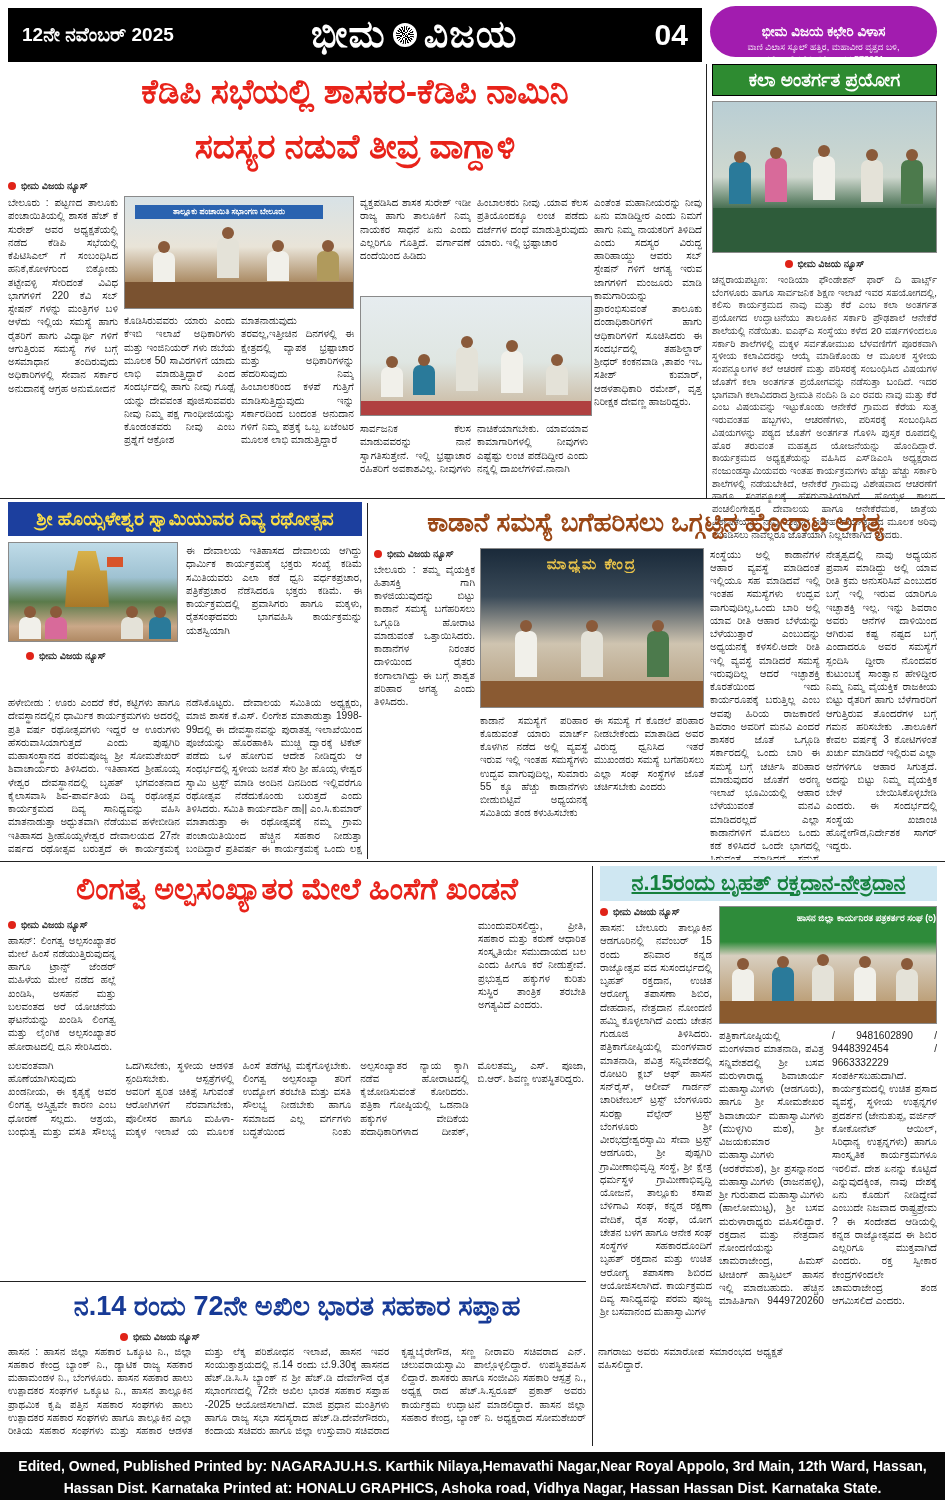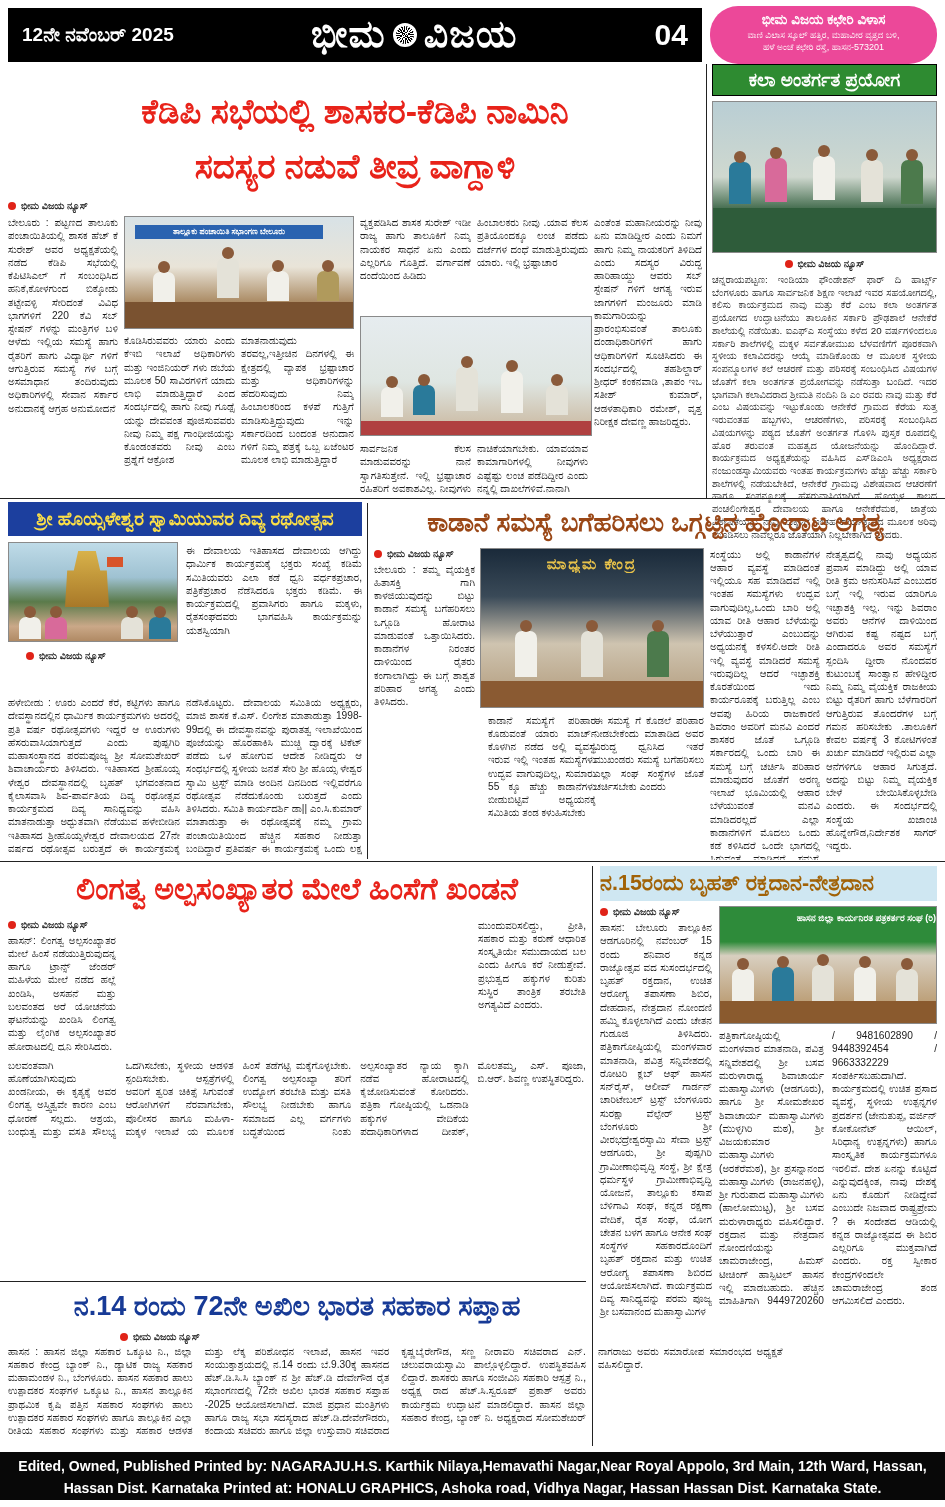--- a/index.html
+++ b/index.html
@@ -14,23 +14,23 @@
     position:absolute; left:8px; top:8px; width:694px; height:54px;
     background:#000; color:#fff; display:flex; align-items:center;
     justify-content:space-between; padding:0 14px;
   }
   .m-date { font-size:19px; font-weight:bold; }
   .m-title { display:flex; align-items:center; gap:7px; font-size:38px; font-weight:bold; letter-spacing:1px; }
   .wheel { width:24px; height:24px; border-radius:50%; border:3px solid #fff;
     background:repeating-conic-gradient(#fff 0deg 9deg, #000 9deg 18deg); }
   .m-page { font-size:30px; font-weight:bold; }
   .office-pill {
-    position:absolute; left:710px; top:6px; width:227px; height:58px;
-    background:#ec4899; color:#fff; border-radius:28px; text-align:center;
-    padding:6px 8px 4px;
+    position:absolute; left:710px; top:6px; width:227px; height:51px;
+    background:#a21caf; color:#fff; border-radius:28px; text-align:center;
+    padding:18px 8px 4px;
   }
   .office-pill .t { font-size:13.5px; font-weight:bold; line-height:1.25; }
   .office-pill .l { font-size:9px; line-height:1.35; }
 
   
   .byline { display:flex; align-items:center; gap:5px; font-size:9.5px; font-weight:bold; color:#2a2a2a; margin-bottom:3px; }
   .byline .dot { width:8px; height:8px; border-radius:50%; background:#e02318; flex:0 0 auto; }
   .kn { font-size:10.2px; line-height:1.3; text-align:justify; color:#1a1a1a; }
   .art-col { position:absolute; overflow:hidden; }
   .photo { position:relative; overflow:hidden; border:1px solid #8a8a8a; background:#cfd8db; }
@@ -40,21 +40,21 @@
   .person::before { content:""; position:absolute; top:-11px; left:5px; width:12px; height:12px; border-radius:50%; background:#8a5a3a; }
   .s-white { background:#f1f0ea; } .s-white2 { background:#e4e2d8; }
   .s-blue { background:#3a6ea8; }
   .s-green { background:#4c7a4c; } .s-khaki { background:#b09a5c; }
   .s-pink { background:#d86a9a; } .s-teal { background:#2a7a9a; }
 
   .vline { position:absolute; border-left:1.5px solid #222; }
   .hline { position:absolute; border-top:1.5px solid #222; }
 
   
-  .art-kdp { position:absolute; left:8px; top:84px; width:694px; height:432px; }
+  .art-kdp { position:absolute; left:8px; top:64px; width:694px; height:432px; }
   .kdp-headline { text-align:center; color:#e8231a; font-weight:800; font-size:34px; line-height:1.62; }
   .kdp-body { position:relative; margin-top:4px; height:282px; }
 
   
   .art-kala { position:absolute; left:712px; top:64px; width:225px; height:442px; }
   .kala-headline { background:#2e8b31; border:1px solid #000; color:#fff; font-weight:bold;
     font-size:18.5px; text-align:center; padding:4px 2px; }
   .kala-photo { margin-top:5px; height:152px; }
   .kala-body { margin-top:4px; font-size:9.8px; }
 
@@ -68,22 +68,22 @@
   .kadane-body { position:relative; margin-top:4px; height:312px; }
 
   
   .art-linga { position:absolute; left:8px; top:866px; width:578px; height:412px; }
   .linga-headline { color:#e8231a; font-weight:800; font-size:30px; text-align:center; line-height:1.55; }
   .linga-body1 { position:relative; margin-top:6px; height:132px; }
   .linga-cols { margin-top:8px; column-count:5; column-gap:9px; height:210px; }
 
   
   .art-n15 { position:absolute; left:600px; top:866px; width:337px; height:580px; }
-  .n15-headline { background:#cfe7f2; color:#a16207; font-weight:800; font-size:21.5px;
-    text-align:left; padding:5px 0; }
+  .n15-headline { background:#cfe7f2; color:#15803d; font-weight:800; font-size:21.5px;
+    text-align:center; padding:5px 0;text-decoration:underline; }
   .n15-body { display:flex; gap:7px; margin-top:5px; }
   .n15-c1 { width:112px; flex:0 0 auto; }
   .n15-right { flex:1; }
   .n15-photo { height:118px; }
   .n15-cols { column-count:2; column-gap:8px; margin-top:5px; height:400px; }
 
   
   .art-n14 { position:absolute; left:8px; top:1286px; width:578px; height:160px; }
   .n14-headline { color:#173a96; font-weight:800; font-size:27px; text-align:center; line-height:1.5; }
   .n14-byline { margin:4px 0 2px 112px; }
@@ -204,21 +204,21 @@
       </div>
       <div class="kn">ಬೇಲೂರು : ತಮ್ಮ ವೈಯಕ್ತಿಕ ಹಿತಾಸಕ್ತಿ ಗಾಗಿ ಕಾಳಜಿಯುವುದನ್ನು ಬಿಟ್ಟು ಕಾಡಾನೆ ಸಮಸ್ಯೆ ಬಗೆಹರಿಸಲು ಒಗ್ಗೂಡಿ ಹೋರಾಟ ಮಾಡುವಂತೆ ಒತ್ತಾಯಿಸಿದರು. ಕಾಡಾನೆಗಳ ನಿರಂತರ ದಾಳಿಯಿಂದ ರೈತರು ಕಂಗಾಲಾಗಿದ್ದು ಈ ಬಗ್ಗೆ ಶಾಶ್ವತ ಪರಿಹಾರ ಅಗತ್ಯ ಎಂದು ತಿಳಿಸಿದರು.</div>
     </div>
     <div class="photo" style="position:absolute; left:106px; top:0; width:224px; height:160px; background:linear-gradient(180deg,#1a2a3a 0%,#3a4a58 30%,#cfc4b0 60%,#b09878 100%);">
       <div class="p-banner" style="top:6px; background:transparent; color:#e8c24a; font-size:15px; letter-spacing:2px;">ಮಾಧ್ಯಮ ಕೇಂದ್ರ</div>
       <span class="person s-white" style="left:34px; bottom:30px; height:46px;"></span>
       <span class="person s-white2" style="left:100px; bottom:30px; height:46px;"></span>
       <span class="person s-green" style="left:166px; bottom:30px; height:46px;"></span>
       <div class="table-band" style="height:26px; background:#8a5a32;"></div>
     </div>
-    <div class="art-col kn" style="left:106px; top:166px; width:108px; height:146px;margin-left:8px;">ಕಾಡಾನೆ ಸಮಸ್ಯೆಗೆ ಪರಿಹಾರ ಕೊಡುವಂತೆ ಯಾರು ಮಾರ್ಚ್ ಕೊಳಗಿನ ನಡೆದ ಅಲ್ಲಿ ವ್ಯವಸ್ಥೆ ಇರುವ ಇಲ್ಲಿ ಇಂತಹ ಸಮಸ್ಯೆಗಳು ಉದ್ಭವ ವಾಗುವುದಿಲ್ಲ, ಸುಮಾರು 55 ಕ್ಕೂ ಹೆಚ್ಚು ಕಾಡಾನೆಗಳು ಬೀಡುಬಿಟ್ಟಿವೆ ಅಧ್ಯಯನಕ್ಕೆ ಸಮಿತಿಯ ತಂಡ ಕಳುಹಿಸಬೇಕು</div>
+    <div class="art-col kn" style="left:106px; top:166px; width:108px; height:146px;">ಕಾಡಾನೆ ಸಮಸ್ಯೆಗೆ ಪರಿಹಾರ ಕೊಡುವಂತೆ ಯಾರು ಮಾರ್ಚ್ ಕೊಳಗಿನ ನಡೆದ ಅಲ್ಲಿ ವ್ಯವಸ್ಥೆ ಇರುವ ಇಲ್ಲಿ ಇಂತಹ ಸಮಸ್ಯೆಗಳು ಉದ್ಭವ ವಾಗುವುದಿಲ್ಲ, ಸುಮಾರು 55 ಕ್ಕೂ ಹೆಚ್ಚು ಕಾಡಾನೆಗಳು ಬೀಡುಬಿಟ್ಟಿವೆ ಅಧ್ಯಯನಕ್ಕೆ ಸಮಿತಿಯ ತಂಡ ಕಳುಹಿಸಬೇಕು</div>
     <div class="art-col kn" style="left:220px; top:166px; width:110px; height:146px;">ಈ ಸಮಸ್ಯೆ ಗೆ ಕೊಡಲೆ ಪರಿಹಾರ ನೀಡಬೇಕೆಂದು ಮಾತಾಡಿದ ಅವರ ವಿರುದ್ಧ ಧ್ವನಿಸಿದ ಇತರೆ ಮುಖಂಡರು ಸಮಸ್ಯೆ ಬಗೆಹರಿಸಲು ಎಲ್ಲಾ ಸಂಘ ಸಂಸ್ಥೆಗಳ ಜೊತೆ ಚರ್ಚಿಸಬೇಕು ಎಂದರು</div>
     <div class="art-col kn" style="left:336px; top:0; width:110px; height:312px;">ಸಂಸ್ಥೆಯು ಅಲ್ಲಿ ಕಾಡಾನೆಗಳ ಆಹಾರ ವ್ಯವಸ್ಥೆ ಮಾಡಿದಂತೆ ಇಲ್ಲಿಯೂ ಸಹ ಮಾಡಿದವೆ ಇಲ್ಲಿ ಇಂತಹ ಸಮಸ್ಯೆಗಳು ಉದ್ಭವ ವಾಗುವುದಿಲ್ಲ,ಒಂದು ಬಾರಿ ಅಲ್ಲಿ ಯಾವ ರೀತಿ ಆಹಾರ ಬೆಳೆಯನ್ನು ಬೆಳೆಯುತ್ತಾರೆ ಎಂಬುದನ್ನು ಅಧ್ಯಯನಕ್ಕೆ ಕಳಸಲಿ.ಅದೇ ರೀತಿ ಇಲ್ಲಿ ವ್ಯವಸ್ಥೆ ಮಾಡಿದರೆ ಸಮಸ್ಯೆ ಇರುವುದಿಲ್ಲ ಆದರೆ ಇಚ್ಛಾಶಕ್ತಿ ಕೊರತೆಯಿಂದ ಇದು ಕಾರ್ಯರೂಪಕ್ಕೆ ಬರುತ್ತಿಲ್ಲ ಎಂಬ ಆವಪು ಹಿರಿಯ ರಾಜಕಾರಣಿ ಶಿವರಾಂ ಅವರಿಗೆ ಮನವಿ ಎಂದರೆ ಶಾಸಕರ ಜೊತೆ ಒಗ್ಗೂಡಿ ಸರ್ಕಾರದಲ್ಲಿ ಒಂದು ಬಾರಿ ಈ ಸಮಸ್ಯೆ ಬಗ್ಗೆ ಚರ್ಚಿಸಿ ಪರಿಹಾರ ಮಾಡುವುದರ ಜೊತೆಗೆ ಅರಣ್ಯ ಇಲಾಖೆ ಭೂಮಿಯಲ್ಲಿ ಆಹಾರ ಬೆಳೆಯುವಂತೆ ಮನವಿ ಮಾಡಿದರಲ್ಲದೆ ಎಲ್ಲಾ ಕಾಡಾನೆಗಳಿಗೆ ಮೊದಲು ಒಂದು ಕಡೆ ಕಳಿಸಿದರೆ ಒಂದೇ ಭಾಗದಲ್ಲಿ ಸಿಗುವಂತೆ ಮಾಡಿದರೆ ಸಮಸ್ಯೆ ಇರುವುದಿಲ್ಲ,ನಮ್ಮ ಮಾಜಿ ಶಾಸಕರಾದ ಏಟ ರಾಮಸ್ವಾಮಿ</div>
     <div class="art-col kn" style="left:452px; top:0; width:111px; height:312px;">ನೇತೃತ್ವದಲ್ಲಿ ನಾವು ಅಧ್ಯಯನ ಪ್ರವಾಸ ಮಾಡಿದ್ದು ಅಲ್ಲಿ ಯಾವ ರೀತಿ ಕ್ರಮ ಅನುಸರಿಸಿವೆ ಎಂಬುದರ ಬಗ್ಗೆ ಇಲ್ಲಿ ಇರುವ ಯಾರಿಗೂ ಇಚ್ಛಾಶಕ್ತಿ ಇಲ್ಲ. ಇನ್ನು ಶಿವರಾಂ ಅವರು ಆನೆಗಳ ದಾಳಿಯಿಂದ ಆಗಿರುವ ಕಷ್ಟ ನಷ್ಟದ ಬಗ್ಗೆ ಎಂದಾದರೂ ಅವರ ಸಮಸ್ಯೆಗೆ ಸ್ಪಂದಿಸಿ ದ್ದೀರಾ ನೊಂದವರ ಕುಟುಂಬಕ್ಕೆ ಸಾಂತ್ವಾನ ಹೇಳಿದ್ದೀರ ನಿಮ್ಮ ನಿಮ್ಮ ವೈಯಕ್ತಿಕ ರಾಜಕೀಯ ಬಿಟ್ಟು ರೈತರಿಗೆ ಹಾಗು ಬೆಳೆಗಾರರಿಗೆ ಆಗುತ್ತಿರುವ ತೊಂದರೆಗಳ ಬಗ್ಗೆ ಗಮನ ಹರಿಸಬೇಕು .ತಾಲೂಕಿಗೆ ಕೇವಲ ವರ್ಷಕ್ಕೆ 3 ಕೋಟಿಗಳಂತೆ ಖರ್ಚು ಮಾಡಿದರೆ ಇಲ್ಲಿರುವ ಎಲ್ಲಾ ಆನೆಗಳಿಗೂ ಆಹಾರ ಸಿಗುತ್ತದೆ. ಅದನ್ನು ಬಿಟ್ಟು ನಿಮ್ಮ ವೈಯಕ್ತಿಕ ಬೇಳೆ ಬೇಯಿಸಿಕೊಳ್ಳಬೇಡಿ ಎಂದರು. ಈ ಸಂದರ್ಭದಲ್ಲಿ ಸಂಸ್ಥೆಯ ಖಜಾಂಚಿ ಹೊನ್ನೇಗೌಡ,ನಿರ್ದೇಶಕ ಸಾಗರ್ ಇದ್ದರು.</div>
   </div>
 </div>
 
 <div class="art-linga">
   <div class="linga-headline">ಲಿಂಗತ್ವ ಅಲ್ಪಸಂಖ್ಯಾತರ ಮೇಲೆ ಹಿಂಸೆಗೆ ಖಂಡನೆ</div>
   <div class="linga-body1">
     <div class="art-col" style="left:0; top:0; width:108px; height:132px;">

